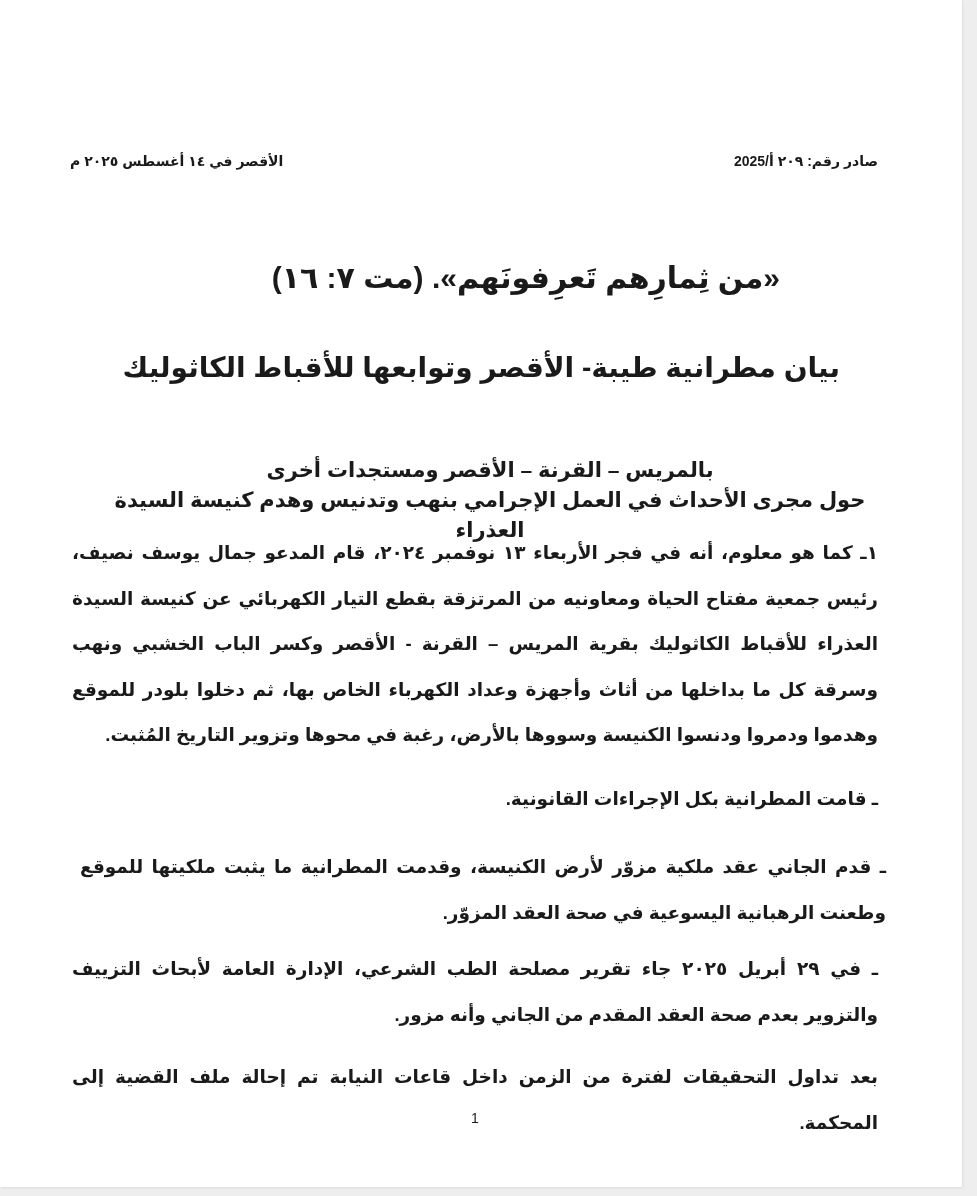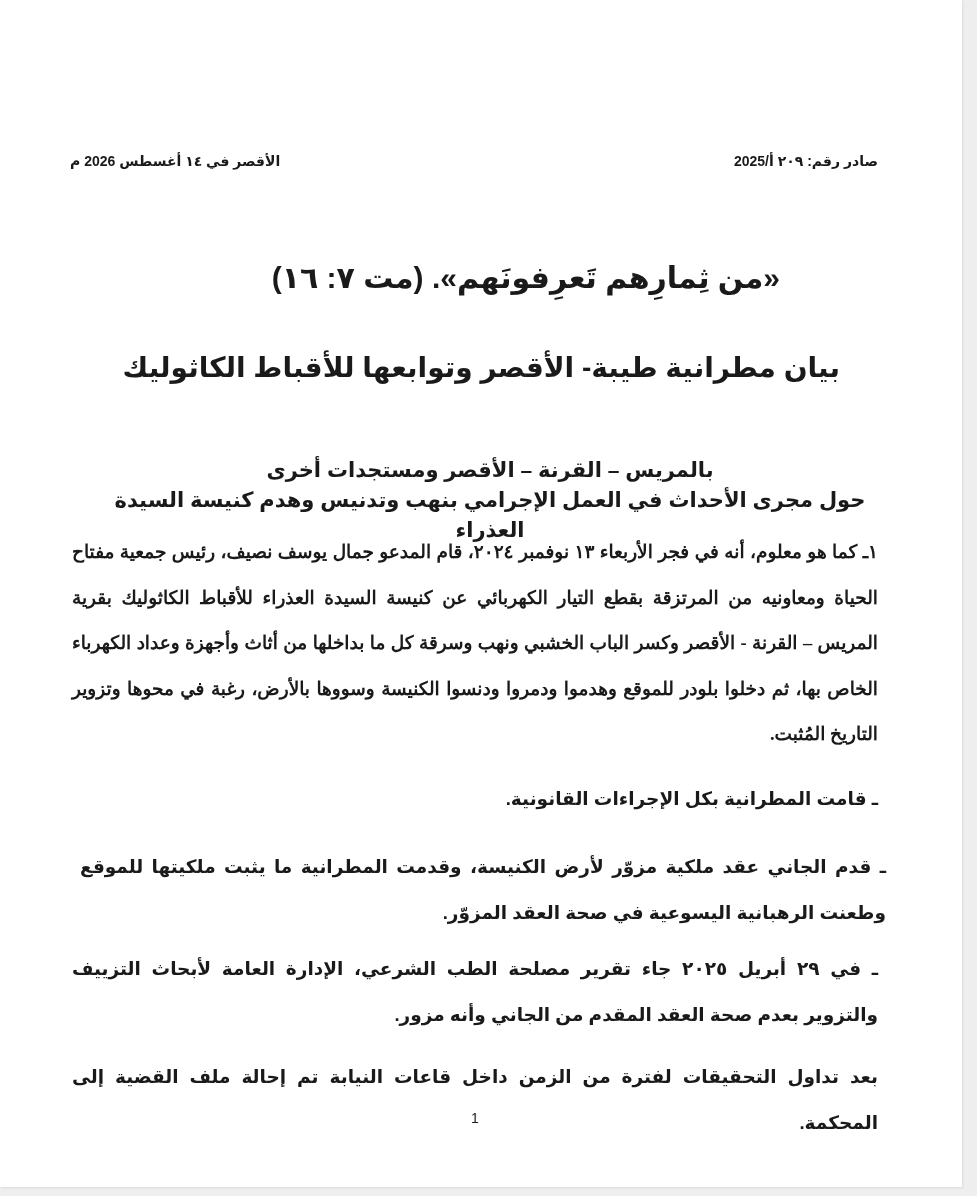--- a/index.html
+++ b/index.html
@@ -76,21 +76,21 @@
       position: absolute;
       left: 72px;
       width: 806px;
       direction: rtl;
       text-align: justify;
       text-align-last: right;
       font-size: 18.5px;
       font-weight: bold;
       line-height: 45.5px;
     }
-    .p1 { top: 530px; font-family: Liberation Serif, serif; }
+    .p1 { top: 530px; }
     .p2 { top: 776px; }
     .p3 { top: 836px; }
     .p4 { top: 946px; }
     .p5 { top: 1054px; }
     .page-number {
       position: absolute;
       top: 1110px;
       left: 455px;
       width: 40px;
       text-align: center;
@@ -98,21 +98,21 @@
       font-family: "Liberation Sans", sans-serif;
     }
   </style>
 </head>
 <body>
 
 <div class="page">
 
   <div class="header-row">
     <span class="ref-number">صادر رقم: ٢٠٩ أ/2025</span>
-    <span class="date-line">الأقصر في ١٤ أغسطس 2026 م</span>
+    <span class="date-line">الأقصر في ١٤ أغسطس ٢٠٢٥ م</span>
   </div>
 
   <div class="verse">«من ثِمارِهم تَعرِفونَهم». (مت ٧: ١٦)</div>
 
   <div class="statement-title">بيان مطرانية طيبة- الأقصر وتوابعها للأقباط الكاثوليك</div>
 
   <div class="subject">
     <div>بالمريس – القرنة – الأقصر ومستجدات أخرى</div>
     <div>حول مجرى الأحداث في العمل الإجرامي بنهب وتدنيس وهدم كنيسة السيدة العذراء</div>
   </div>

